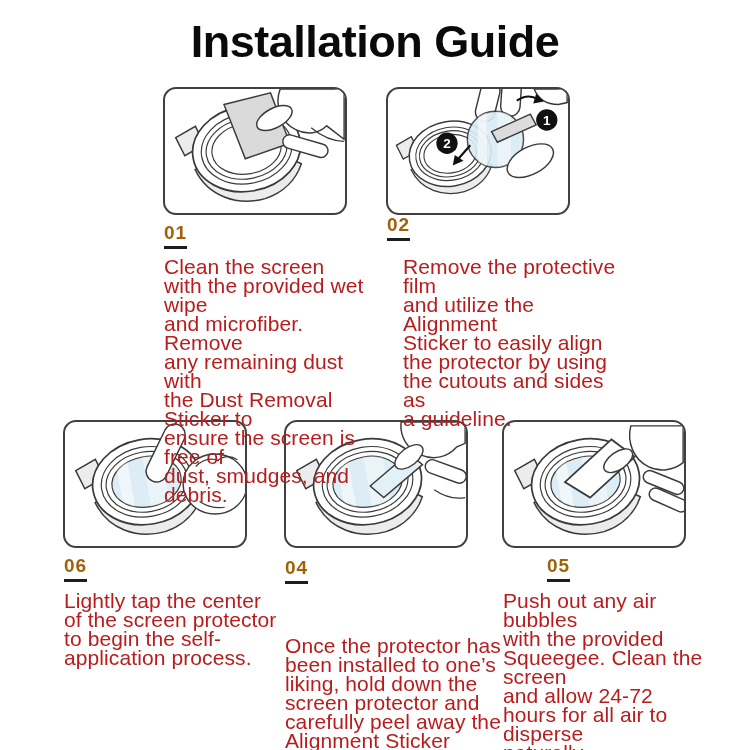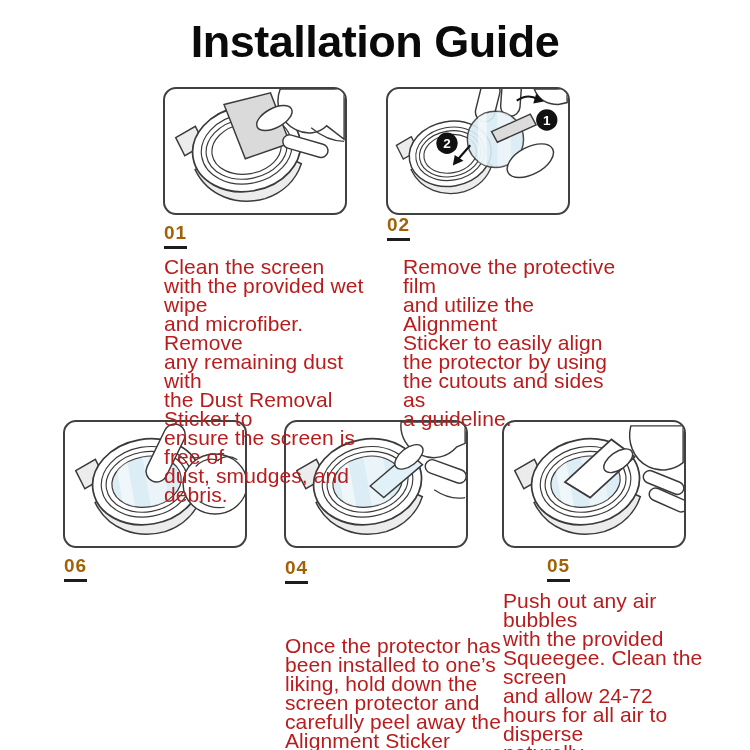--- a/index.html
+++ b/index.html
@@ -193,20 +193,24 @@
 any remaining dust with
 the Dust Removal Sticker to
 ensure the screen is free of
 dust, smudges, and debris.</div>
   <div class="step-desc" id="d2">Remove the protective film
 and utilize the Alignment
 Sticker to easily align
 the protector by using
 the cutouts and sides as
 a guideline.</div>
+  <div class="step-desc" id="d3">Lightly tap the center
+of the screen protector
+to begin the self-
+application process.</div>
   <div class="step-desc" id="d4">Once the protector has
 been installed to one’s
 liking, hold down the
 screen protector and
 carefully peel away the
 Alignment Sticker without
 lifting the glass.</div>
   <div class="step-desc" id="d5">Push out any air bubbles
 with the provided
 Squeegee. Clean the screen

